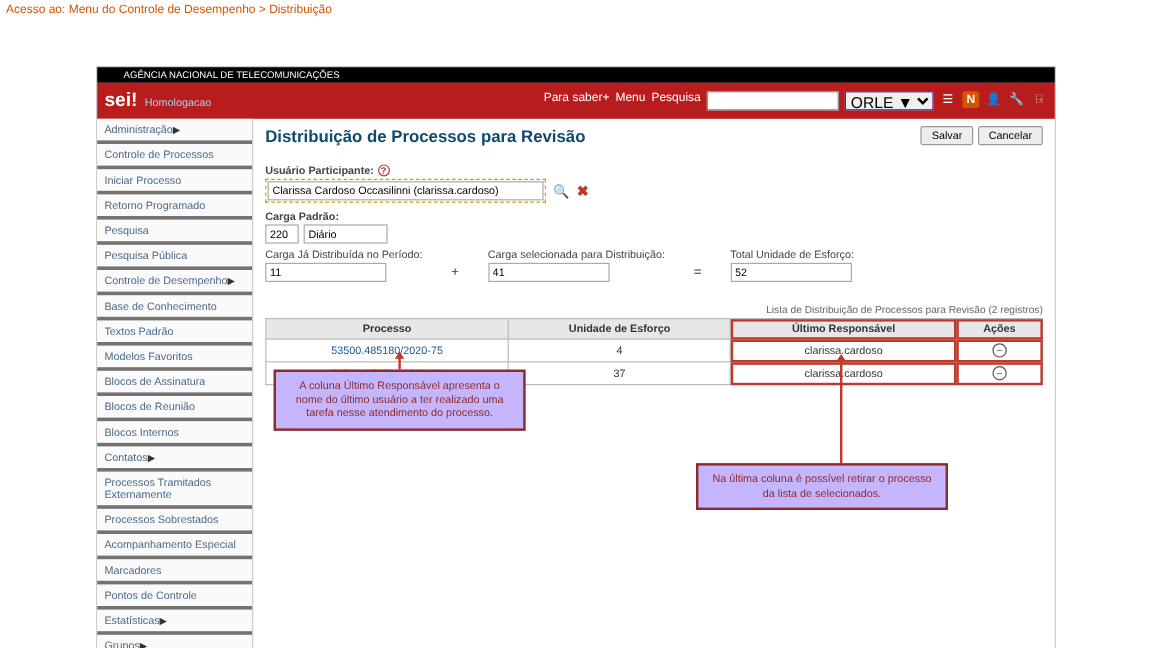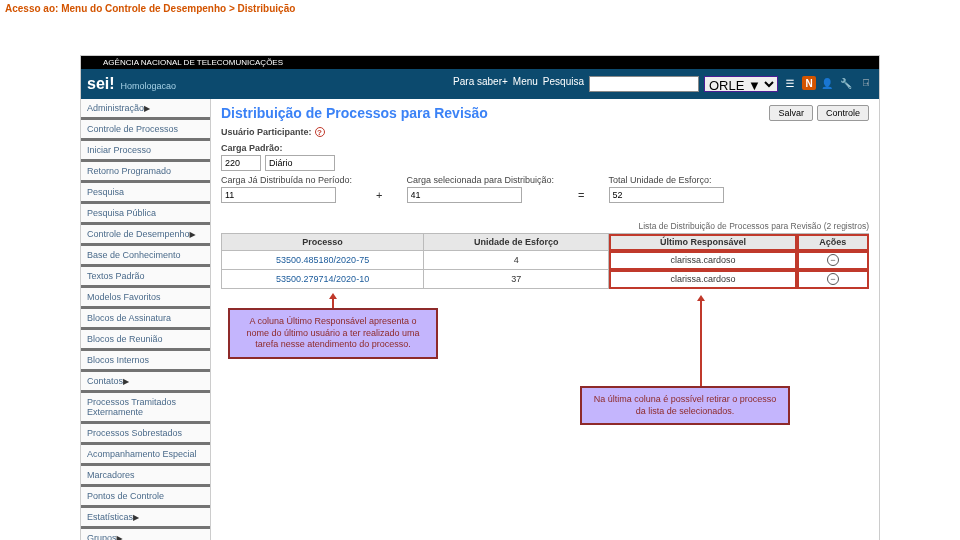--- a/index.html
+++ b/index.html
@@ -1,66 +1,66 @@
 <!DOCTYPE html>
 <html><head>
 <meta charset="utf-8">
 <style>
 *{box-sizing:border-box;margin:0;padding:0;font-family:Arial,Helvetica,sans-serif}
 body{background:#fff;font-size:10px;color:#333}
 .page{width:960px;height:540px;position:relative;overflow:hidden}
-.instruction{position:absolute;top:3px;left:5px;font-size:10px;color:#d35400;font-weight:bold}
+.instruction{position:absolute;top:3px;left:5px;font-size:10px;color:#d35400;font-weight:normal}
 .app{position:absolute;top:55px;left:80px;width:800px;border:1px solid #ccc;background:#fff}
 .blackbar{background:#000;color:#fff;font-size:8px;padding:2px 22px}
-.topbar{background:#0c4a6e;display:flex;align-items:center;justify-content:space-between;padding:13px 6px;height:30px}
+.topbar{background:#b91c1c;display:flex;align-items:center;justify-content:space-between;padding:13px 6px;height:30px}
 .logo{display:flex;align-items:baseline;gap:6px}
 .logo-txt{color:#fff;font-weight:bold;font-size:16px}
 .logo-sub{color:#a6d1e6;font-size:9px}
 .top-right{display:flex;align-items:flex-start;gap:5px;color:#fff;font-size:10px}
 .top-right input{height:16px;font-size:10px;width:110px;border:1px solid #888}
 .top-right select{height:16px;font-size:13px;border:1px solid #4c1d95}
 .ico{width:14px;height:14px;display:inline-flex;align-items:center;justify-content:center;font-size:10px;border-radius:2px}
 .ico-n{background:#d35400;color:#fff;font-weight:bold}
 .body{display:flex}
 .sidebar{width:130px;border-right:1px solid #ccc;background:#fafafa}
 .sidebar .mi{display:flex;align-items:center;padding:4px 6px;font-size:9px;color:#4a6a8a;border-bottom:3px solid #737373;cursor:pointer}
 .sidebar .mi .arr{color:#333;font-size:8px}
 .main{flex:1;padding:6px 10px;position:relative}
-h1{font-size:14px;color:#3b82f6;margin-bottom:6px}
+h1{font-size:14px;color:#0c4a6e;margin-bottom:16px}
 .btns{position:absolute;top:6px;right:10px;display:flex;gap:4px}
 .btn{border:1px solid #999;background:#eee;font-size:9px;padding:2px 8px;border-radius:2px;cursor:pointer}
 .formrow{margin:6px 0 2px;font-size:9px;font-weight:bold;color:#444;display:flex;align-items:center;gap:3px}
 .help{width:10px;height:10px;border:1px solid #c0392b;border-radius:50%;color:#c0392b;font-size:8px;display:inline-flex;align-items:center;justify-content:center}
 .dashed{border:1px dashed #c9a200;padding:1px}
 .input{border:1px solid #aaa;font-size:9px;padding:2px 3px;height:16px}
 .usuario-line{display:flex;align-items:center;gap:6px}
 .usuario-line .input{width:230px}
 .mag{color:#555;font-size:11px;cursor:pointer}
 .xred{color:#c0392b;font-size:12px;font-weight:bold;cursor:pointer}
 .triple{display:flex;gap:24px;align-items:flex-end;margin-top:4px}
 .triple .col{display:flex;flex-direction:column}
 .triple label{font-size:9px;color:#444;margin-bottom:2px}
-.triple .input{width:115px}
+.triple .input{width:101px}
 .mid{font-size:11px;padding-bottom:2px}
 .table-caption{text-align:right;font-size:8.5px;color:#666;margin-top:18px}
 table{border-collapse:collapse;width:100%;margin-top:2px}
 th,td{border:1px solid #bbb;font-size:9px;padding:3px 4px;text-align:center}
 th{background:#e7e7e7;color:#333}
 td.link a{color:#1a5a9a;text-decoration:none}
 .hi-col5,.hi-col4{outline:2px solid #c0392b;outline-offset:-2px}
 .remove{width:12px;height:12px;border:1px solid #555;border-radius:50%;display:inline-flex;align-items:center;justify-content:center;font-size:9px;color:#555;cursor:pointer}
 .callout{position:absolute;background:#c4b5fd;border:2px solid #8e2a2a;color:#8e2a2a;font-size:9px;font-weight:normal;padding:6px 8px;text-align:center;line-height:1.3;z-index:5}
 .callout1{top:308px;left:228px;width:210px}
 .callout2{top:386px;left:580px;width:210px}
 .arrow-v{position:absolute;width:2px;background:#c0392b;z-index:4}
 .arrow-v::before{content:"";position:absolute;top:-5px;left:-3px;border-left:4px solid transparent;border-right:4px solid transparent;border-bottom:6px solid #c0392b}
 .av1{left:332px;top:298px;height:10px}
 .av2{left:700px;top:300px;height:86px}
 .carga-row{display:flex;gap:4px}
-.carga-row .small{width:40px}
+.carga-row .small{width:28px}
 .carga-row .sel{width:70px}
 </style>
 </head>
 <body>
 
 <div class="page">
   <div class="instruction">Acesso ao: Menu do Controle de Desempenho &gt; Distribuição</div>
 
   <div class="app">
     <div class="blackbar">AGÊNCIA NACIONAL DE TELECOMUNICAÇÕES</div>
@@ -160,26 +160,31 @@
           <div class="mi">
             <span>Relatórios</span>
             <span class="arr">▶</span>
           </div>
         </div>
 
       <div class="main">
         <h1>Distribuição de Processos para Revisão</h1>
         <div class="btns">
           <button class="btn">Salvar</button>
-          <button class="btn">Controle</button>
+          <button class="btn">Cancelar</button>
         </div>
 
         <div class="formrow">
           <span>Usuário Participante:</span>
           <span class="help">?</span>
+        </div>
+        <div class="usuario-line">
+          <span class="dashed"><input class="input" value="Clarissa Cardoso Occasilinni (clarissa.cardoso)" style=""></span>
+          <span class="mag">🔍</span>
+          <span class="xred">✖</span>
         </div>
 
         <div class="formrow">Carga Padrão:</div>
         <div class="carga-row">
           <input class="input small" value="220" style="">
           <input class="input sel" value="Diário" style="">
         </div>
 
         <div class="triple">
           <div class="col">

